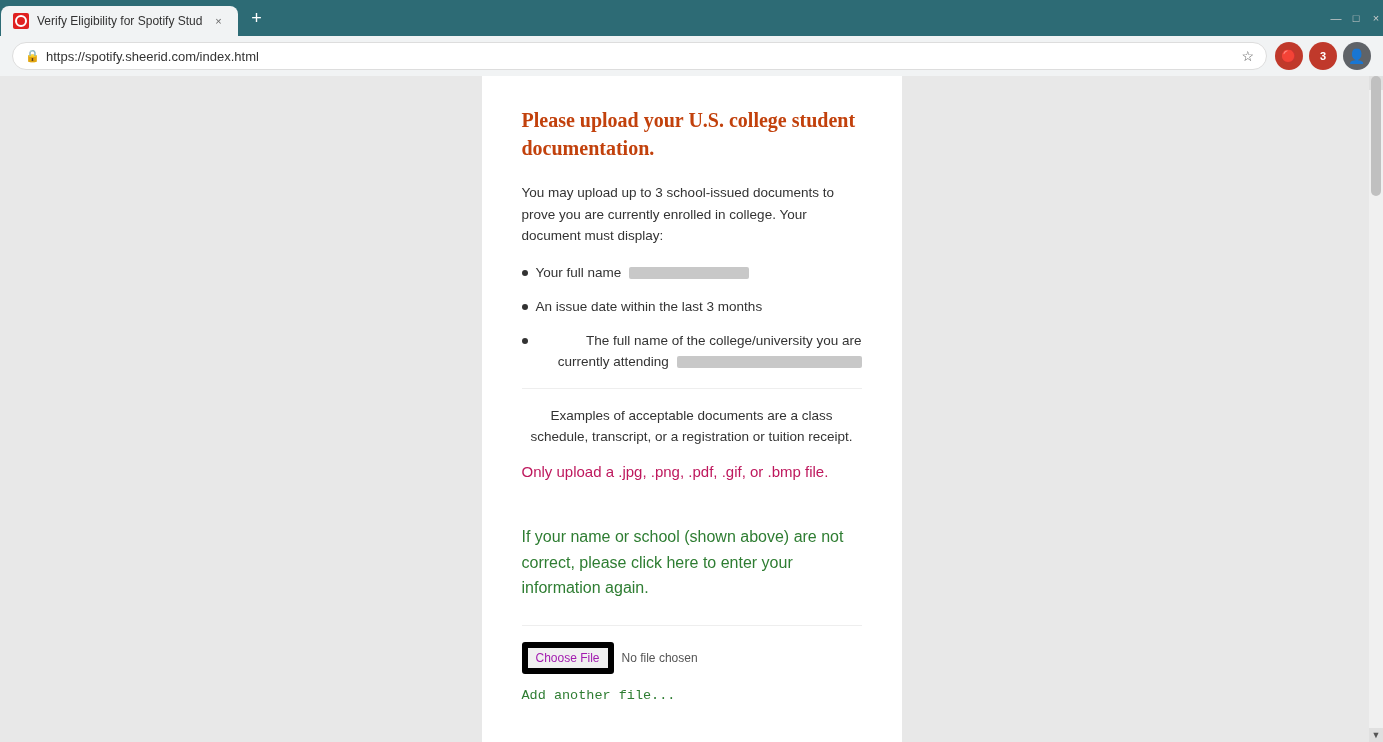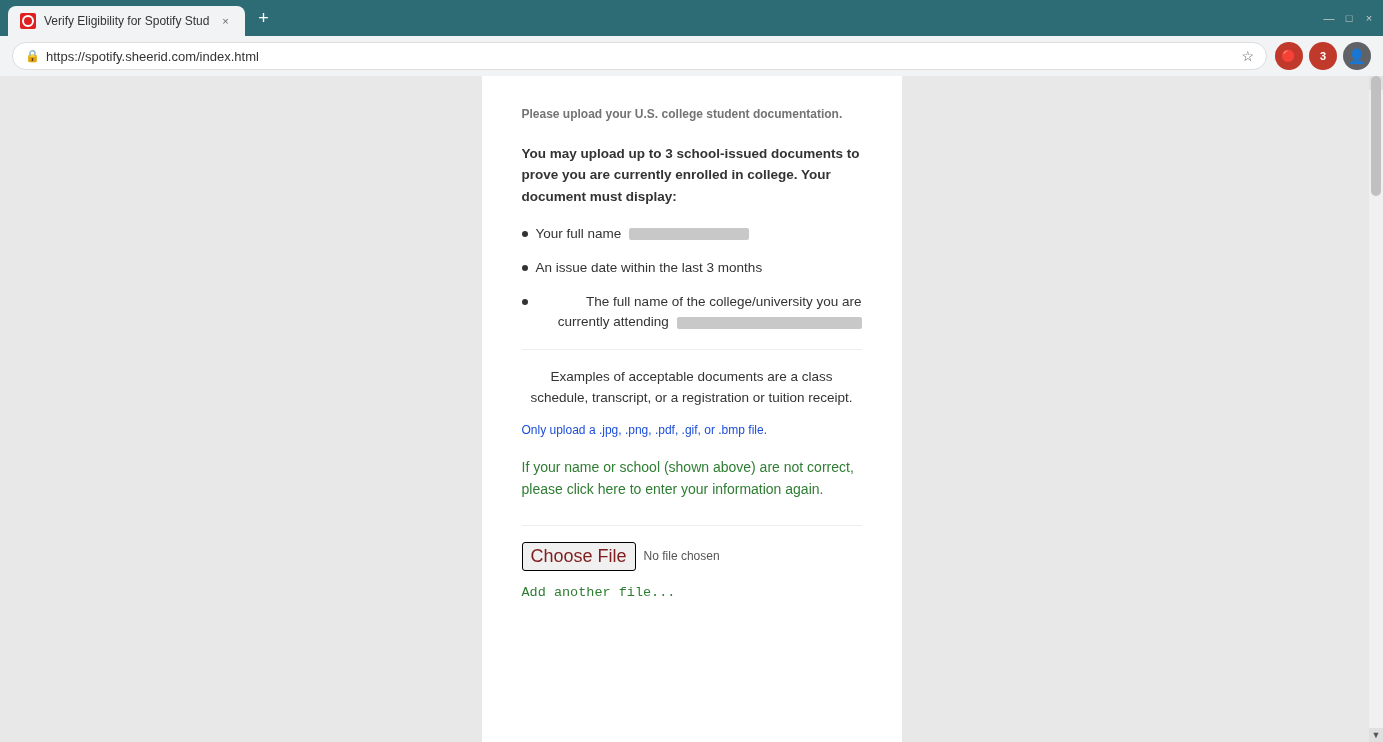--- a/index.html
+++ b/index.html
@@ -17,21 +17,21 @@
       display: flex;
       flex-direction: column;
       background: #2d6b75;
     }
 
     .title-bar {
       display: flex;
       align-items: center;
       background: #2d6b75;
       height: 36px;
-      padding: 0 8px;
+      padding: 0 1px;
       gap: 4px;
     }
 
     .tab-group {
       display: flex;
       align-items: flex-end;
       flex: 1;
       height: 100%;
     }
 
@@ -251,33 +251,33 @@
     }
 
     .card {
       background: white;
       width: 420px;
       padding: 30px 40px;
       margin-top: 0;
     }
 
     .page-heading {
-      font-size: 12px;
+      font-size: 20px;
       font-weight: 700;
-      color: #737373;
+      color: #c2410c;
       margin-bottom: 20px;
       line-height: 1.4;
+      font-family: Liberation Serif, serif;
     }
 
     .description {
       font-size: 13.5px;
       color: #333;
       line-height: 1.6;
       margin-bottom: 16px;
-      font-weight: bold;
     }
 
     .bullet-list {
       list-style: none;
       padding: 0;
       margin: 0 0 16px 0;
       text-align: right;
     }
 
     .bullet-list li {
@@ -310,48 +310,48 @@
 
     .examples-text {
       font-size: 13.5px;
       color: #333;
       line-height: 1.6;
       margin-bottom: 12px;
       text-align: center;
     }
 
     .file-types-text {
-      font-size: 12px;
-      color: #1d4ed8;
+      font-size: 15px;
+      color: #be185d;
       line-height: 1.6;
-      margin-bottom: 16px;
     }
 
     .correction-link {
-      font-size: 14px;
+      font-size: 16px;
       color: #2e7d32;
       line-height: 1.6;
       margin-bottom: 24px;
       cursor: pointer;
+      margin-top: 40px;
     }
 
     .file-upload-row {
       display: flex;
       align-items: center;
       gap: 8px;
       margin-bottom: 14px;
     }
 
     .choose-file-btn {
       padding: 3px 8px;
       background: #f0f0f0;
-      border: 1px solid #000000;
+      border: 6px solid #000000;
       border-radius: 3px;
-      font-size: 18px;
-      color: #7f1d1d;
+      font-size: 12px;
+      color: #a21caf;
       cursor: pointer;
       white-space: nowrap;
     }
 
     .no-file-text {
       font-size: 12px;
       color: #555;
     }
 
     .add-another-link {

